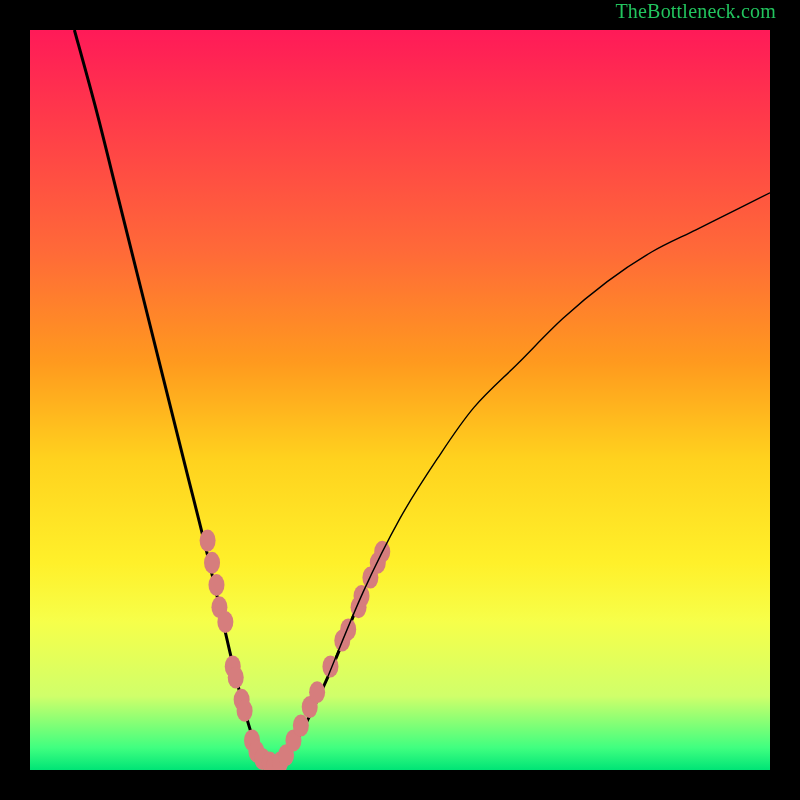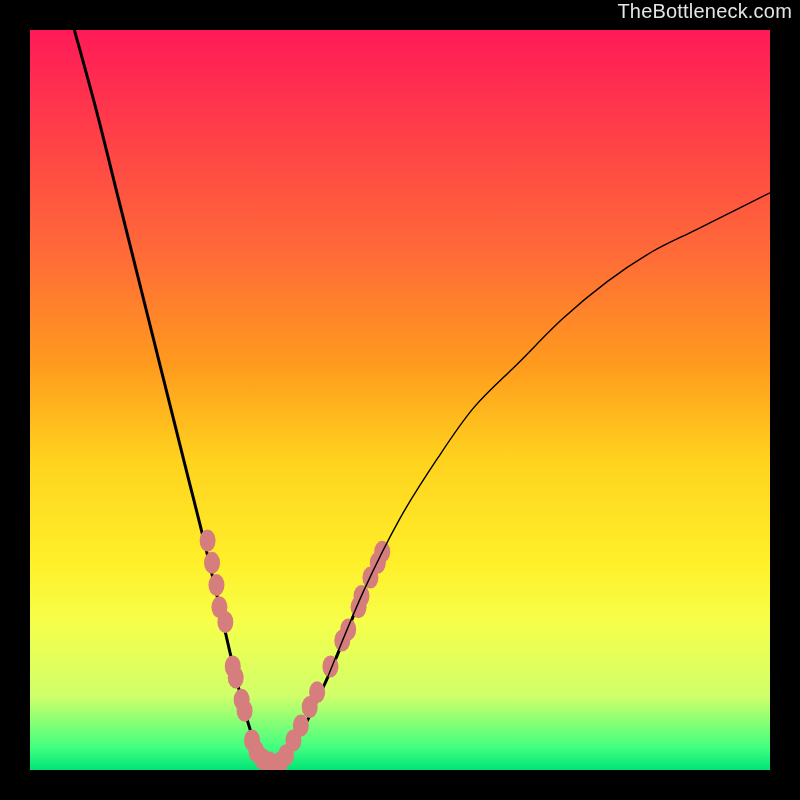--- a/index.html
+++ b/index.html
@@ -33,27 +33,28 @@
       #fff02a 72%,
       #f6ff4a 80%,
       #d0ff6a 90%,
       #40ff80 97%,
       #00e476 100%
     );
   }
   .watermark {
     position: absolute;
     top: 0;
-    right: 8px;
-    color: #e5e5e5;
+    right: 24px;
+    color: #22c55e;
     font-size: 20px;
     font-weight: 500;
     letter-spacing: 0.2px;
     z-index: 20;
     user-select: none;
+    font-family: Liberation Serif, serif;
   }
   svg.curve-layer {
     position: absolute;
     left: 0;
     top: 0;
     width: 740px;
     height: 740px;
     z-index: 10;
     overflow: visible;
   }

